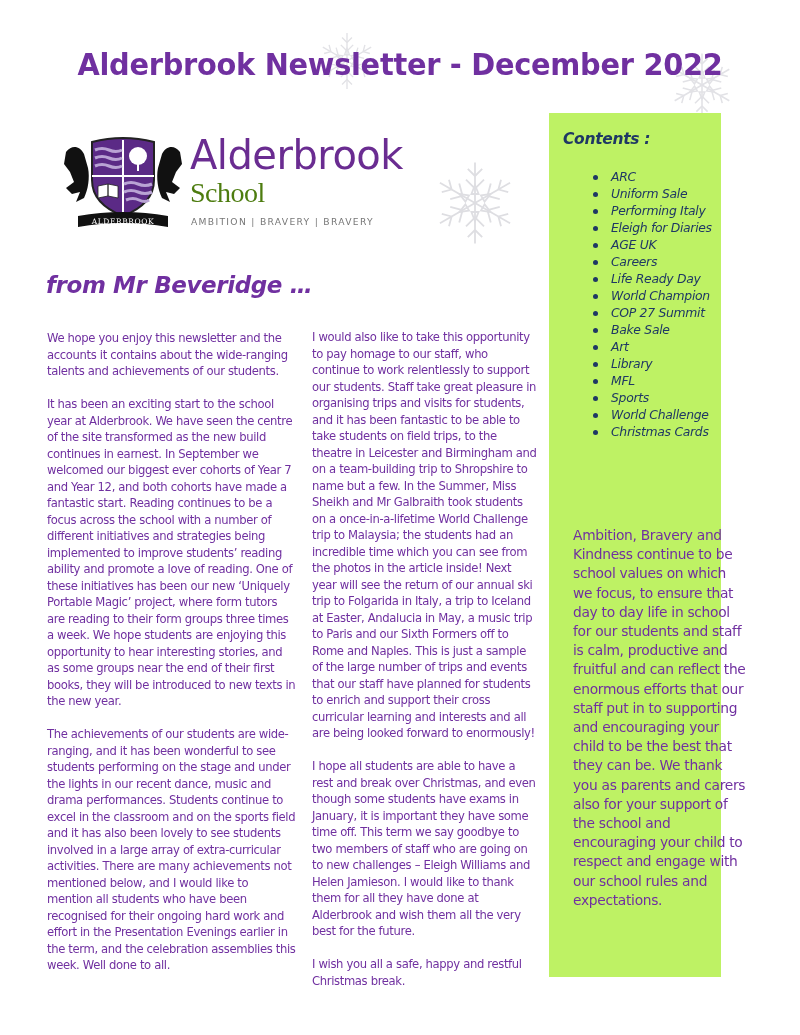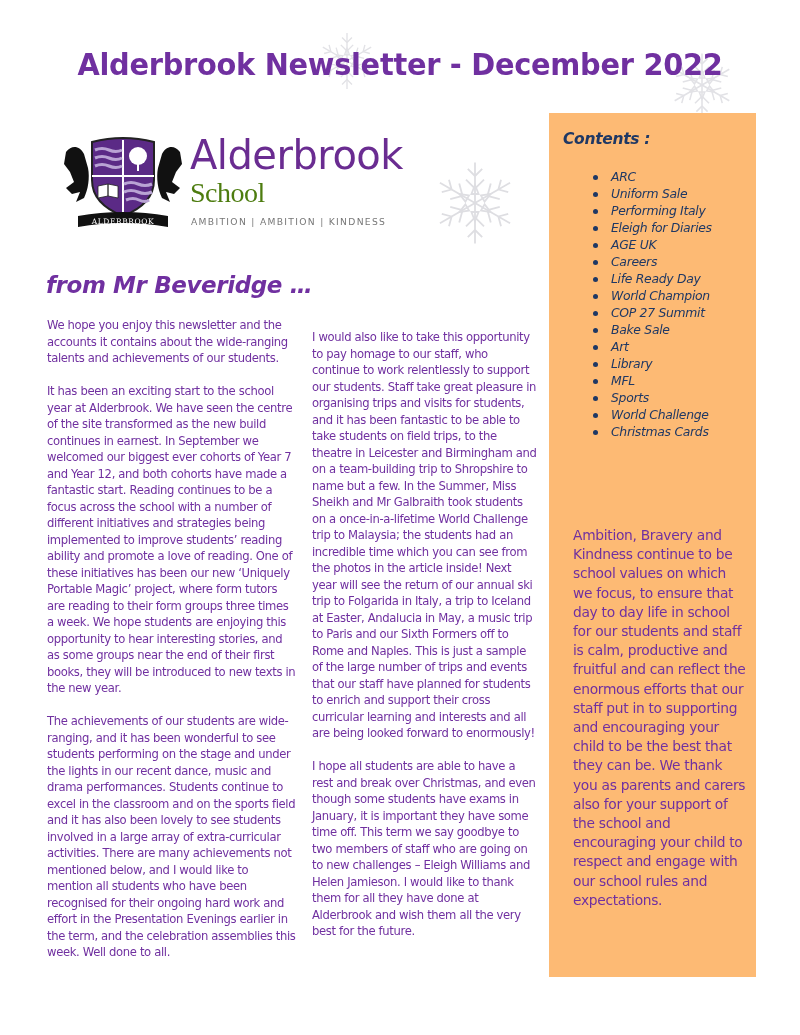--- a/index.html
+++ b/index.html
@@ -37,27 +37,27 @@
     position: absolute; left: 46px; top: 272px; color: #7030a0;
     font-size: 23px; font-style: italic; font-weight: bold;
     font-family: "DejaVu Sans", sans-serif; letter-spacing: -0.4px;
   }
 
   .col {
     position: absolute; color: #7030a0; font-size: 11.6px; line-height: 16.5px;
     font-family: "DejaVu Sans", sans-serif; letter-spacing: -0.35px;
   }
   .col p { margin-bottom: 16.5px; }
-  .col-left { left: 47px; top: 317px; width: 250px; }
+  .col-left { left: 47px; top: 330px; width: 250px; }
   .col-mid  { left: 312px; top: 314px; width: 226px; margin-top: 15px; }
 
   
   .sidebar {
-    position: absolute; left: 549px; top: 113px; width: 207px; height: 864px;
-    background: #fdba74;
+    position: absolute; left: 549px; top: 113px; width: 172px; height: 864px;
+    background: #bef264;
   }
   .contents-heading {
     position: absolute; left: 14px; top: 17px; color: #1f3864;
     font-size: 15.5px; font-weight: bold; font-style: italic;
     font-family: "DejaVu Sans", sans-serif; letter-spacing: -0.3px;
   }
   .contents-list { position: absolute; left: 44px; top: 55px; list-style: none; }
   .contents-list li {
     color: #1f3864; font-size: 12.4px; line-height: 17px; font-style: italic;
     font-family: "DejaVu Sans", sans-serif; letter-spacing: -0.3px; position: relative; padding-left: 18px;
@@ -139,34 +139,35 @@
       <rect x="79" y="30" width="2" height="9" fill="#fff"></rect>
 
       <path d="M40,54 L50,52 L50,64 L40,66 Z M60,54 L50,52 L50,64 L60,66 Z" fill="#fff" stroke="#222" stroke-width="0.8"></path>
 
       <path d="M20,84 Q65,76 110,84 L110,95 Q65,87 20,95 Z" fill="#111"></path>
       <text x="65" y="92" text-anchor="middle" font-size="7.5" fill="#fff" font-family="DejaVu Serif, serif" letter-spacing="0.6">ALDERBROOK</text>
     </svg>
   </div>
   <div class="logo-word1">Alderbrook</div>
   <div class="logo-word2">School</div>
-  <div class="logo-motto">AMBITION | AMBITION | KINDNESS</div>
+  <div class="logo-motto">AMBITION | BRAVERY | BRAVERY</div>
 </div>
 
 <h2 class="section-heading">from Mr Beveridge …</h2>
 
 <div class="col col-left">
   <p>We hope you enjoy this newsletter and the accounts it contains about the wide-ranging talents and achievements of our students.</p>
   <p>It has been an exciting start to the school year at Alderbrook. We have seen the centre of the site transformed as the new build continues in earnest. In September we welcomed our biggest ever cohorts of Year 7 and Year 12, and both cohorts have made a fantastic start. Reading continues to be a focus across the school with a number of different initiatives and strategies being implemented to improve students’ reading ability and promote a love of reading. One of these initiatives has been our new ‘Uniquely Portable Magic’ project, where form tutors are reading to their form groups three times a week. We hope students are enjoying this opportunity to hear interesting stories, and as some groups near the end of their first books, they will be introduced to new texts in the new year.</p>
   <p>The achievements of our students are wide-ranging, and it has been wonderful to see students performing on the stage and under the lights in our recent dance, music and drama performances. Students continue to excel in the classroom and on the sports field and it has also been lovely to see students involved in a large array of extra-curricular activities. There are many achievements not mentioned below, and I would like to mention all students who have been recognised for their ongoing hard work and effort in the Presentation Evenings earlier in the term, and the celebration assemblies this week. Well done to all.</p>
 </div>
 
 <div class="col col-mid">
   <p>I would also like to take this opportunity to pay homage to our staff, who continue to work relentlessly to support our students. Staff take great pleasure in organising trips and visits for students, and it has been fantastic to be able to take students on field trips, to the theatre in Leicester and Birmingham and on a team-building trip to Shropshire to name but a few. In the Summer, Miss Sheikh and Mr Galbraith took students on a once-in-a-lifetime World Challenge trip to Malaysia; the students had an incredible time which you can see from the photos in the article inside! Next year will see the return of our annual ski trip to Folgarida in Italy, a trip to Iceland at Easter, Andalucia in May, a music trip to Paris and our Sixth Formers off to Rome and Naples.  This is just a sample of the large number of trips and events that our staff have planned for students to enrich and support their cross curricular learning and interests and all are being looked forward to enormously!</p>
   <p>I hope all students are able to have a rest and break over Christmas, and even though some students have exams in January, it is important they have some time off. This term we say goodbye to two members of staff who are going on to new challenges – Eleigh Williams and Helen Jamieson. I would like to thank them for all they have done at Alderbrook and wish them all the very best for the future.</p>
+  <p>I wish you all a safe, happy and restful Christmas break.</p>
 </div>
 
 <aside class="sidebar">
   <h3 class="contents-heading">Contents :</h3>
   <ul class="contents-list">
     <li><span class="bullet"></span><span>ARC</span></li>
     <li><span class="bullet"></span><span>Uniform Sale</span></li>
     <li><span class="bullet"></span><span>Performing Italy</span></li>
     <li><span class="bullet"></span><span>Eleigh for Diaries</span></li>
     <li><span class="bullet"></span><span>AGE UK</span></li>

